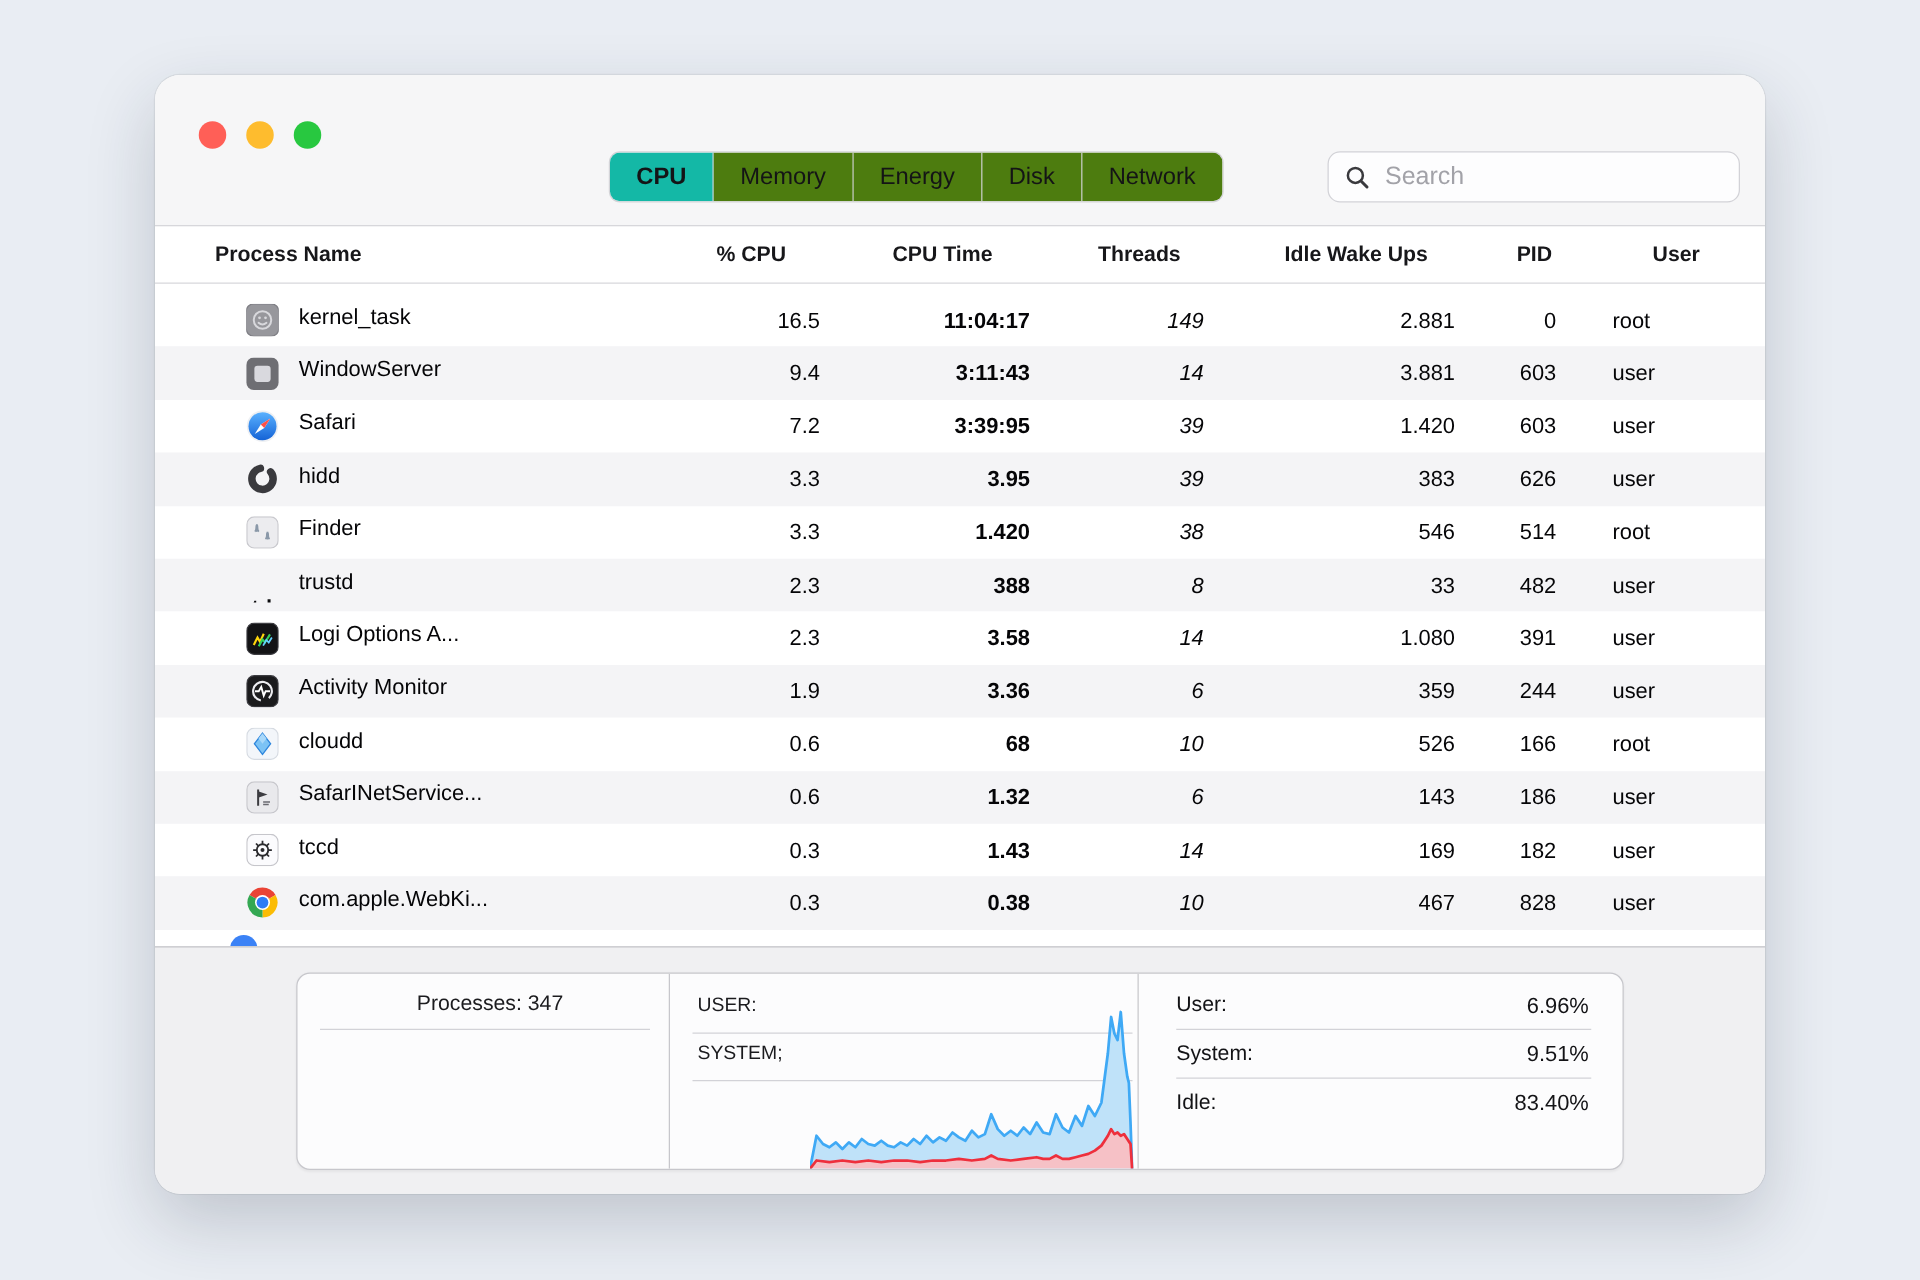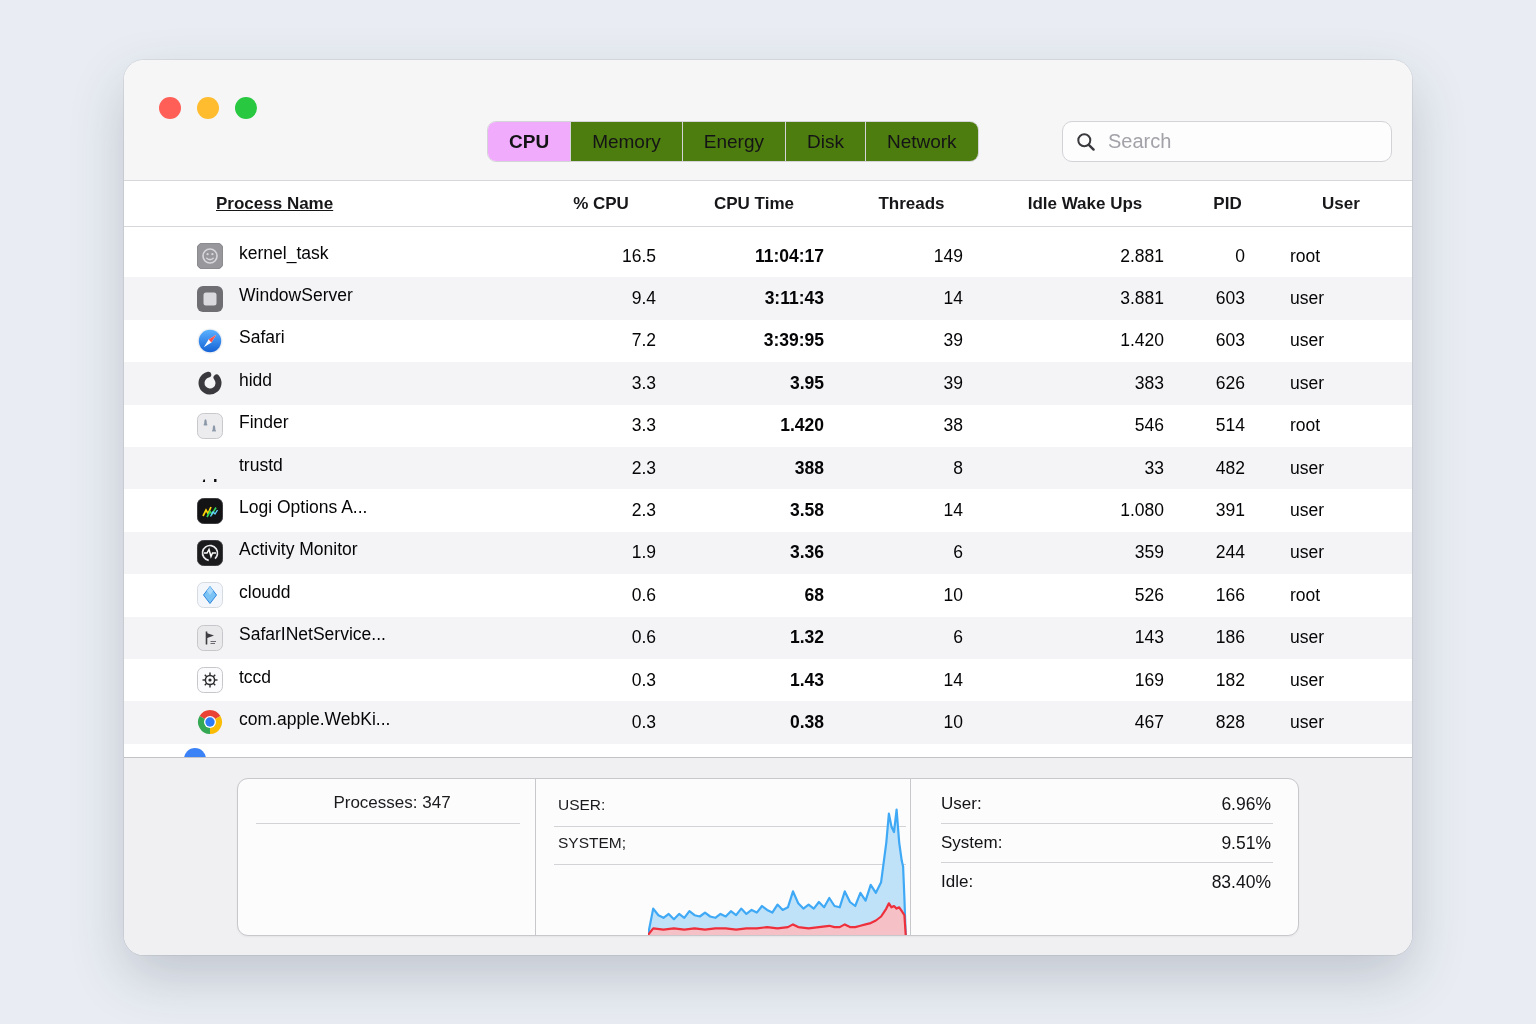--- a/index.html
+++ b/index.html
@@ -18,40 +18,40 @@
   .titlebar{height:121px;background:#f6f6f7;border-bottom:1px solid #d7d7db;position:relative;box-sizing:border-box;}
   .traffic{position:absolute;left:35px;top:37px;display:flex;gap:16px;}
   .dot{width:22px;height:22px;border-radius:50%;}
   .dot.red{background:#ff5f57;}
   .dot.yellow{background:#febc2e;}
   .dot.green{background:#28c840;}
   .win-title{position:absolute;top:17px;left:0;right:0;text-align:center;font-size:21px;font-weight:700;color:#2a2a2e;}
   .tabbar{position:absolute;left:363px;top:61px;height:41px;display:flex;border:1px solid #d4d4d8;border-radius:9px;overflow:hidden;background:#fbfbfc;box-sizing:border-box;}
   .tab{display:flex;align-items:center;padding:0 21px;font-size:19px;color:#141416;border-right:1px solid #d4d4d8;background:#4d7c0f;white-space:nowrap;}
   .tab:last-child{border-right:none;}
-  .tab.selected{background:#f0abfc;font-weight:700;}
+  .tab.selected{background:#14b8a6;font-weight:700;}
   .search{position:absolute;left:938px;top:61px;width:330px;height:41px;border:1px solid #d2d2d7;border-radius:10px;background:#fdfdfe;display:flex;align-items:center;gap:10px;padding:0 13px;box-sizing:border-box;}
   .search svg{flex:0 0 auto;}
   .search input{border:none;outline:none;background:transparent;font-size:20px;color:#4c1d95;width:100%;font-family:inherit;}
   .search input::placeholder{color:#a2a2a8;}
   
   .grid-cols{display:grid;grid-template-columns:408px 138px 168px 147px 200px 85px 142px;}
   .thead{height:45px;align-items:center;background:#fff;border-bottom:1px solid #d7d7db;font-size:17px;font-weight:700;color:#17171a;}
   .th{position:relative;text-align:center;}
-  .th.first{text-align:left;padding-left:92px;text-decoration:underline;}
+  .th.first{text-align:left;padding-left:48px;}
   .th + .th::before{content:"";position:absolute;left:0;top:10px;bottom:10px;width:1px;background:#cfcfd4;}
   .rows{margin-top:8px;}
   .prow{height:42.4px;align-items:center;font-size:17.5px;color:#050507;}
   .prow.alt{background:#f4f4f6;}
   .cell-name{display:flex;align-items:flex-start;gap:16px;padding-left:72px;overflow:hidden;white-space:nowrap;}
   .app-icon{width:27px;height:27px;display:flex;align-items:center;justify-content:center;flex:0 0 27px;}
   .num{text-align:right;}
   .pr-cpu{padding-right:14px;}
   .pr-time{padding-right:14px;font-weight:bold;}
-  .pr-thr{padding-right:22px;}
+  .pr-thr{padding-right:22px;font-style:italic;}
   .pr-wake{padding-right:21px;}
   .pr-pid{padding-right:25px;}
   .cell-user{padding-left:20px;}
   .partial-row{height:13px;overflow:hidden;position:relative;}
   .partial-icon{position:absolute;left:60px;top:4px;width:22px;height:22px;border-radius:50%;background:#3b82f6;}
   
   .footer{position:absolute;left:0;right:0;top:697px;bottom:0;background:#f0f0f2;border-top:1px solid #c3c3c7;box-sizing:border-box;}
   .panel{position:absolute;left:113px;top:20px;width:1060px;height:156px;background:#fcfcfd;border:1px solid #c7c7cc;border-radius:11px;display:flex;box-shadow:0 1px 2px rgba(0,0,0,.05);overflow:hidden;}
   .sec{position:relative;box-sizing:border-box;height:100%;}
   .sec1{width:298px;border-right:1px solid #c7c7cc;}

